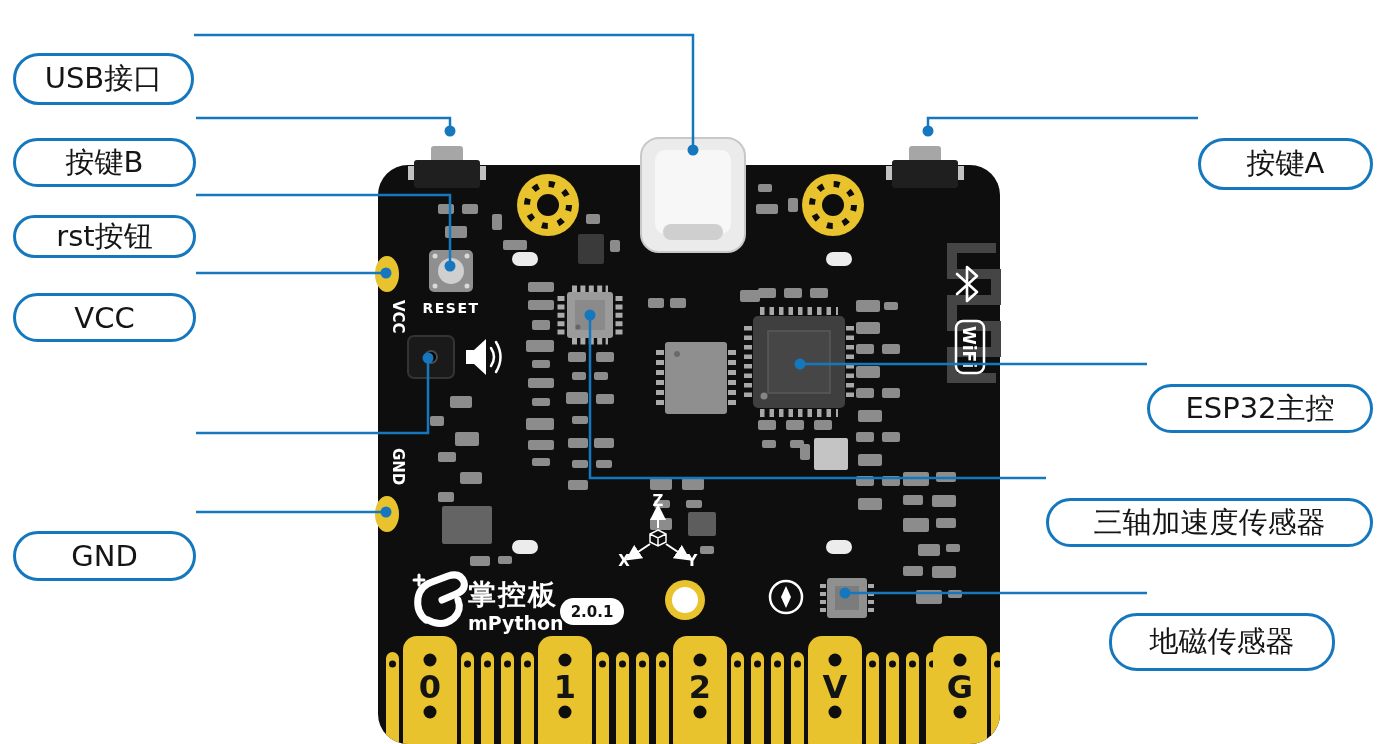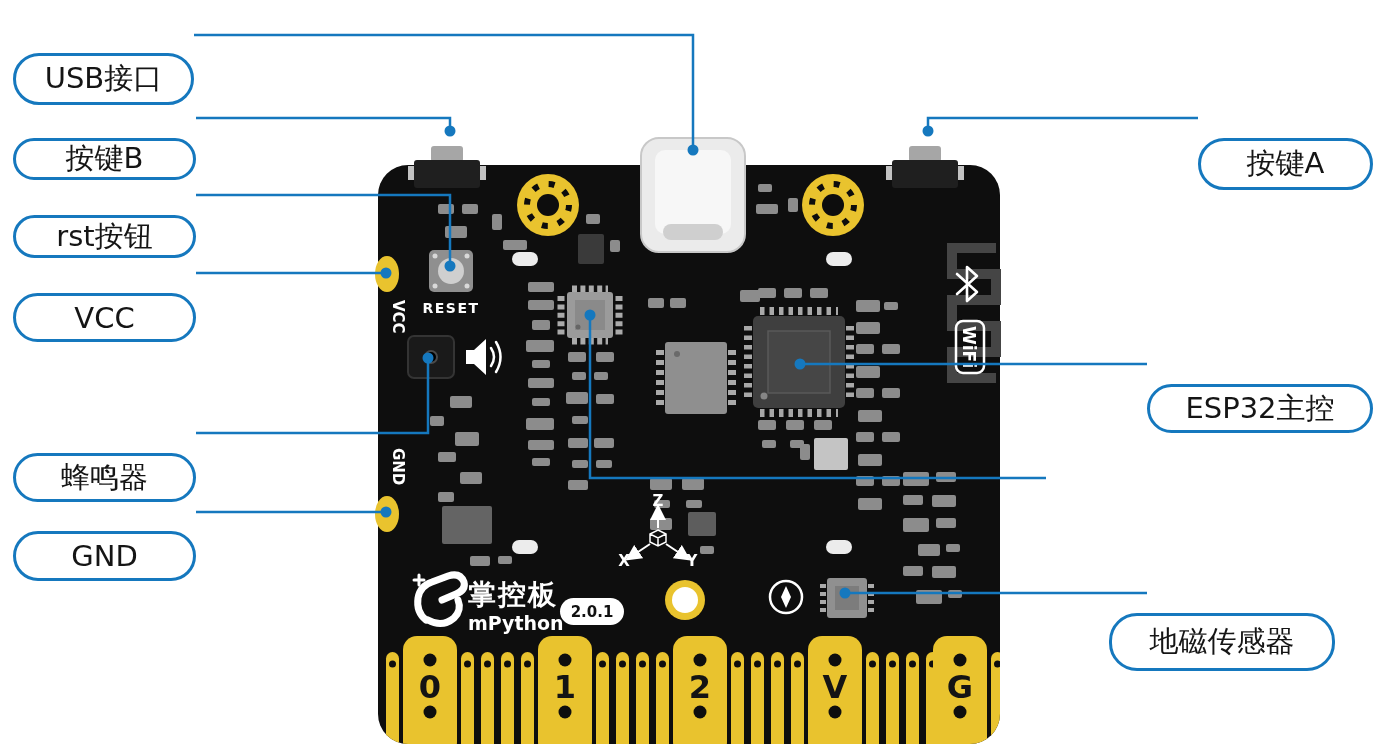--- a/index.html
+++ b/index.html
@@ -356,39 +356,39 @@
     <circle cx="928" cy="131" r="5.5"></circle>
         <circle cx="800" cy="364" r="5.5"></circle>
     <circle cx="590" cy="315" r="5.5"></circle>
         <circle cx="845" cy="593" r="5.5"></circle>
   </g>
 </svg>
 
 <div class="pill" style="top:9px;left:13px;width:181px;height:52px;">
       <span>USB接口</span>
     </div>
-<div class="pill" style="top:94px;left:13px;width:183px;height:42px;">
+<div class="pill" style="top:94px;left:13px;width:183px;height:49px;">
       <span>按键B</span>
     </div>
 <div class="pill" style="top:171px;left:13px;width:183px;height:43px;">
       <span>rst按钮</span>
     </div>
 <div class="pill" style="top:249px;left:13px;width:183px;height:49px;">
       <span>VCC</span>
     </div>
-<div class="pill" style="top:409px;left:13px;width:183px;height:49px;">
-      <span>蜂鸣器</span>
-    </div>
 <div class="pill" style="top:487px;left:13px;width:183px;height:50px;">
       <span>GND</span>
     </div>
 
 <div class="pill" style="top:94px;left:1198px;width:175px;height:52px;">
       <span>按键A</span>
     </div>
 <div class="pill" style="top:340px;left:1147px;width:226px;height:49px;">
       <span>ESP32主控</span>
     </div>
+<div class="pill" style="top:454px;left:1046px;width:327px;height:49px;">
+      <span>三轴加速度传感器</span>
+    </div>
 <div class="pill" style="top:569px;left:1109px;width:226px;height:58px;">
       <span>地磁传感器</span>
     </div>
 
 </div>
 
 </body></html>

